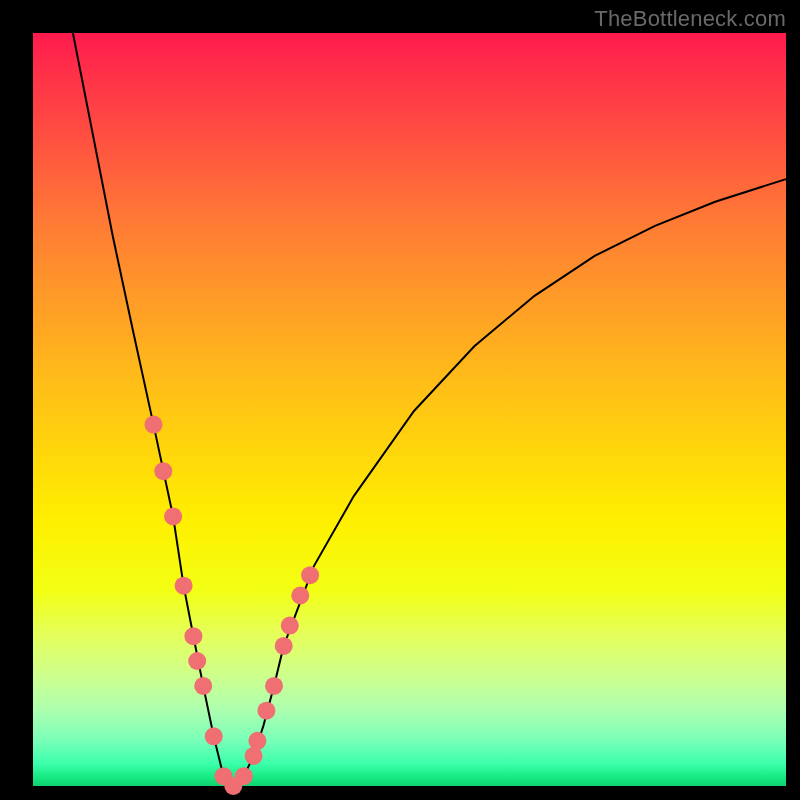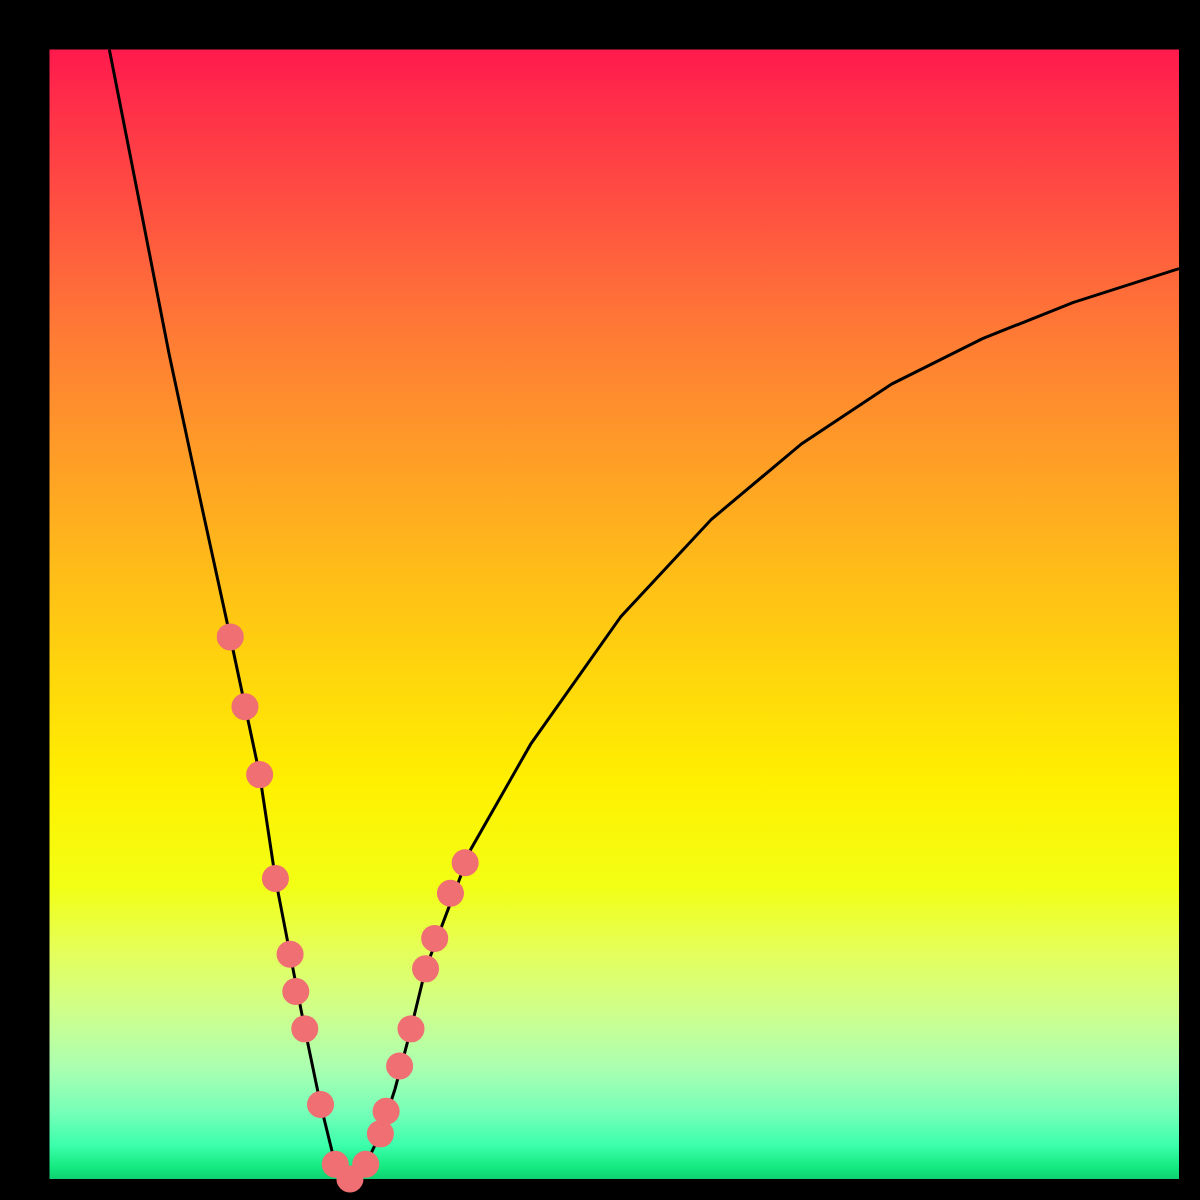--- a/index.html
+++ b/index.html
@@ -95,13 +95,14 @@
           <circle cx="224.4" cy="707.8" r="9" class="dot"></circle>
           <circle cx="233.4" cy="677.7" r="9" class="dot"></circle>
           <circle cx="241.0" cy="652.9" r="9" class="dot"></circle>
           <circle cx="250.7" cy="612.9" r="9" class="dot"></circle>
           <circle cx="256.8" cy="592.6" r="9" class="dot"></circle>
           <circle cx="267.3" cy="562.5" r="9" class="dot"></circle>
           <circle cx="277.1" cy="542.2" r="9" class="dot"></circle>
         </g>
     </svg>
   </div>
+  <div class="watermark">TheBottleneck.com</div>
 </div>
 
 </body></html>

